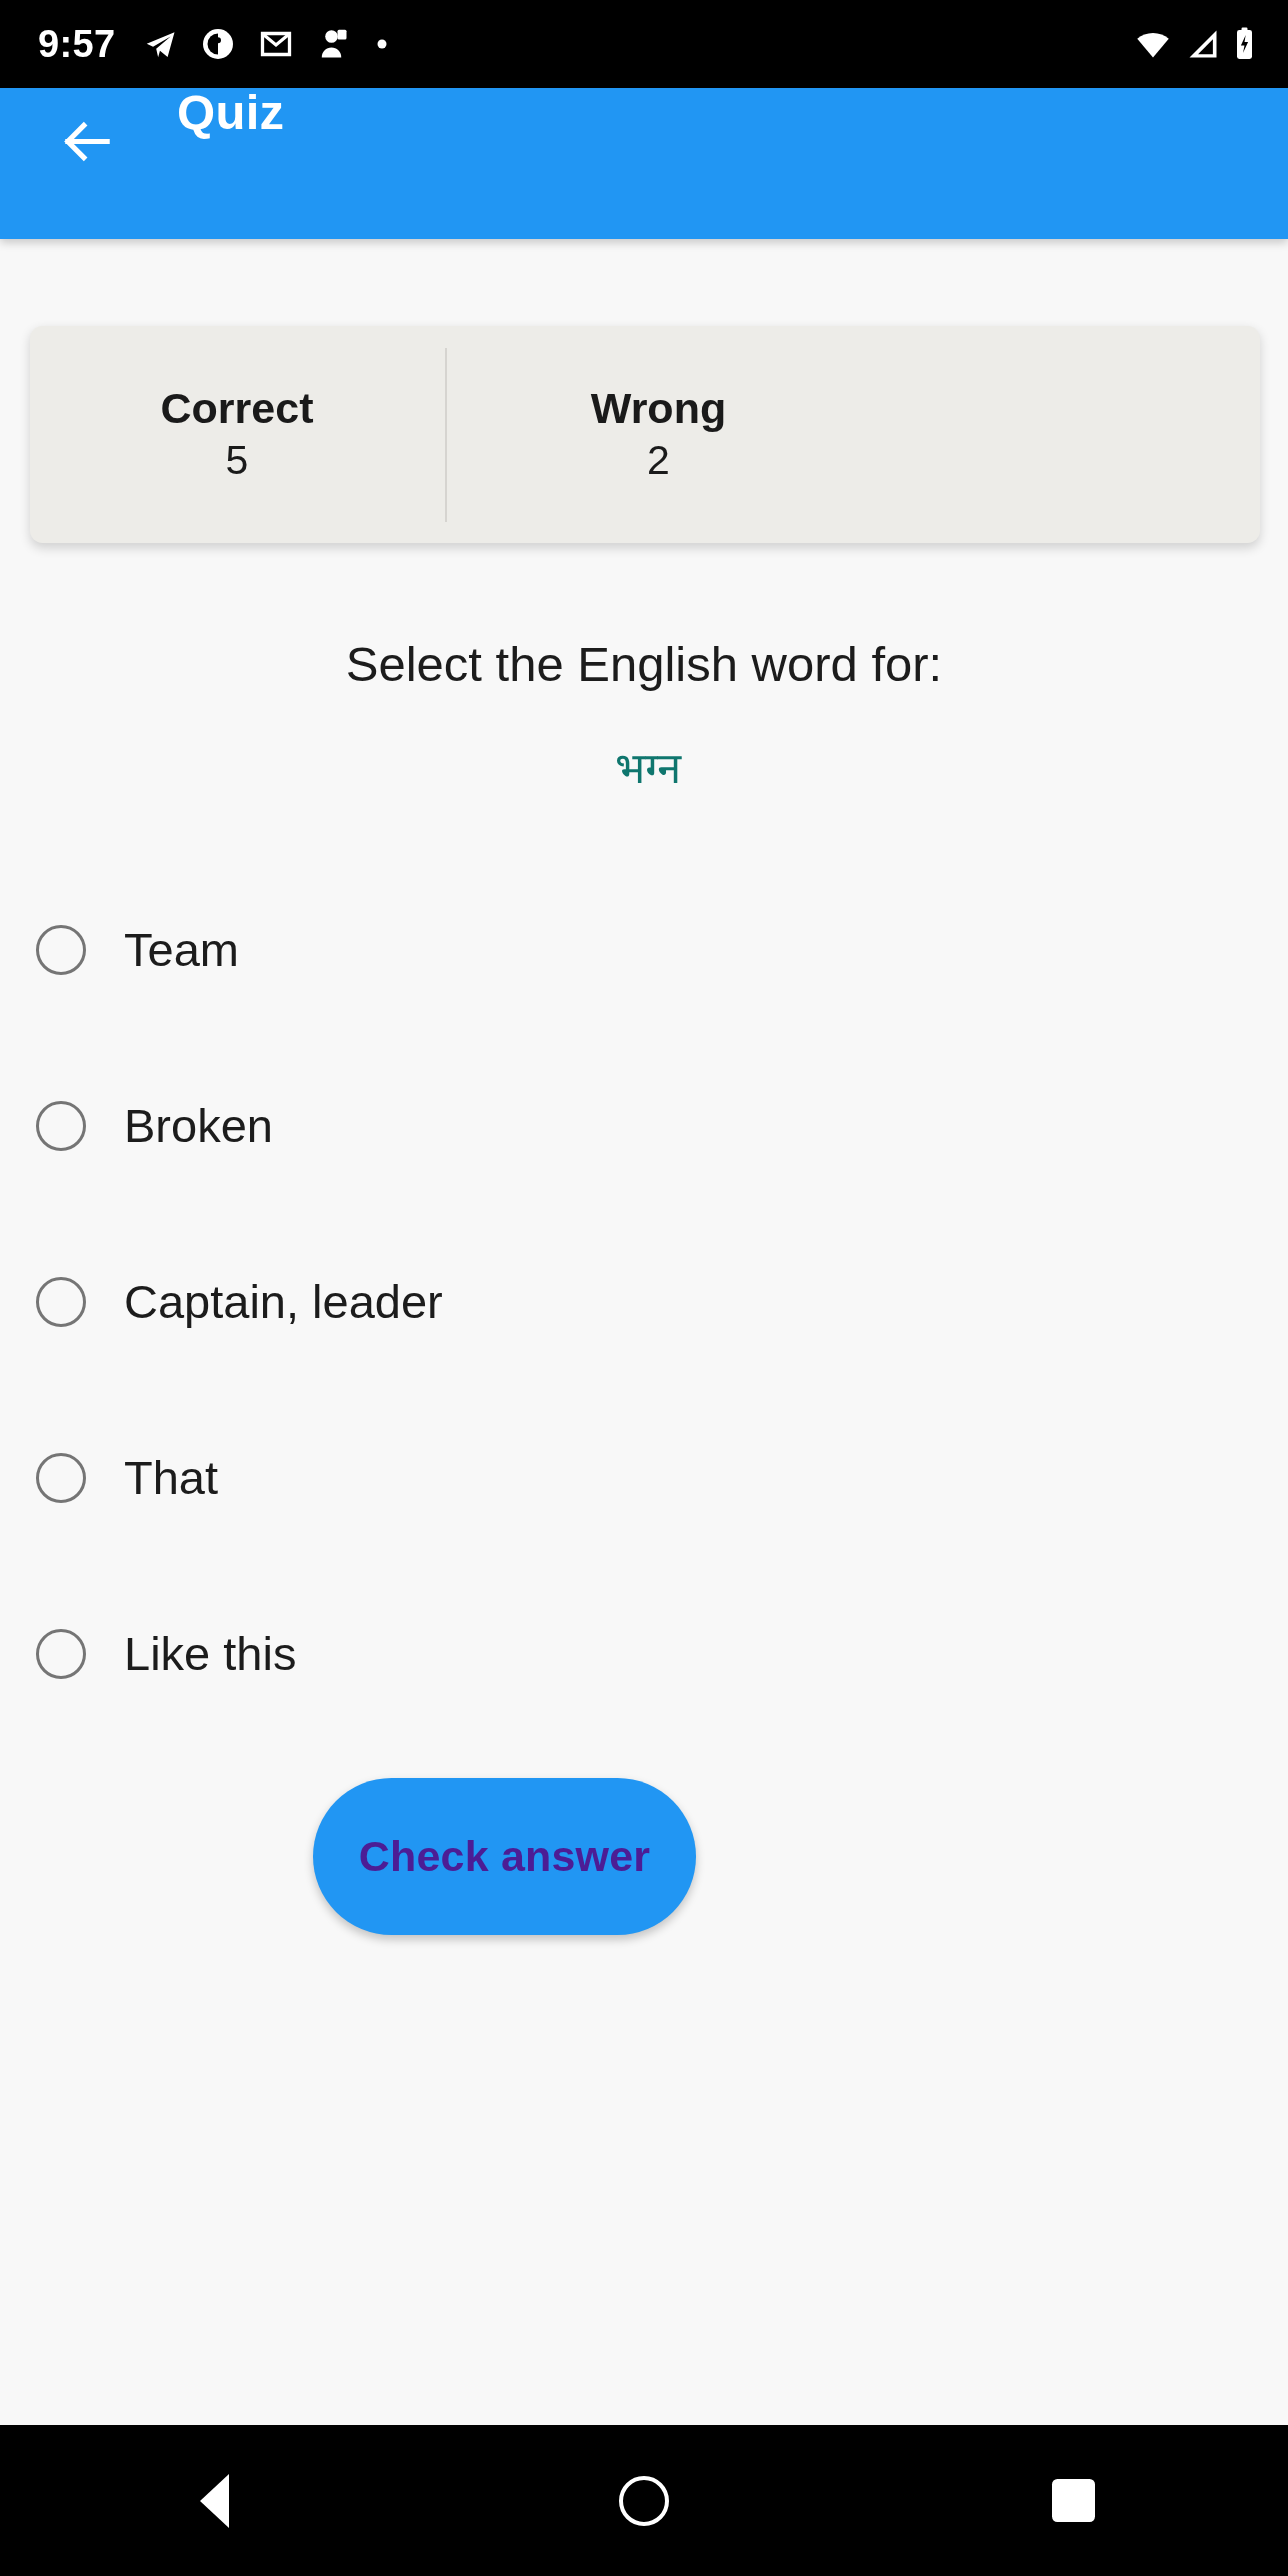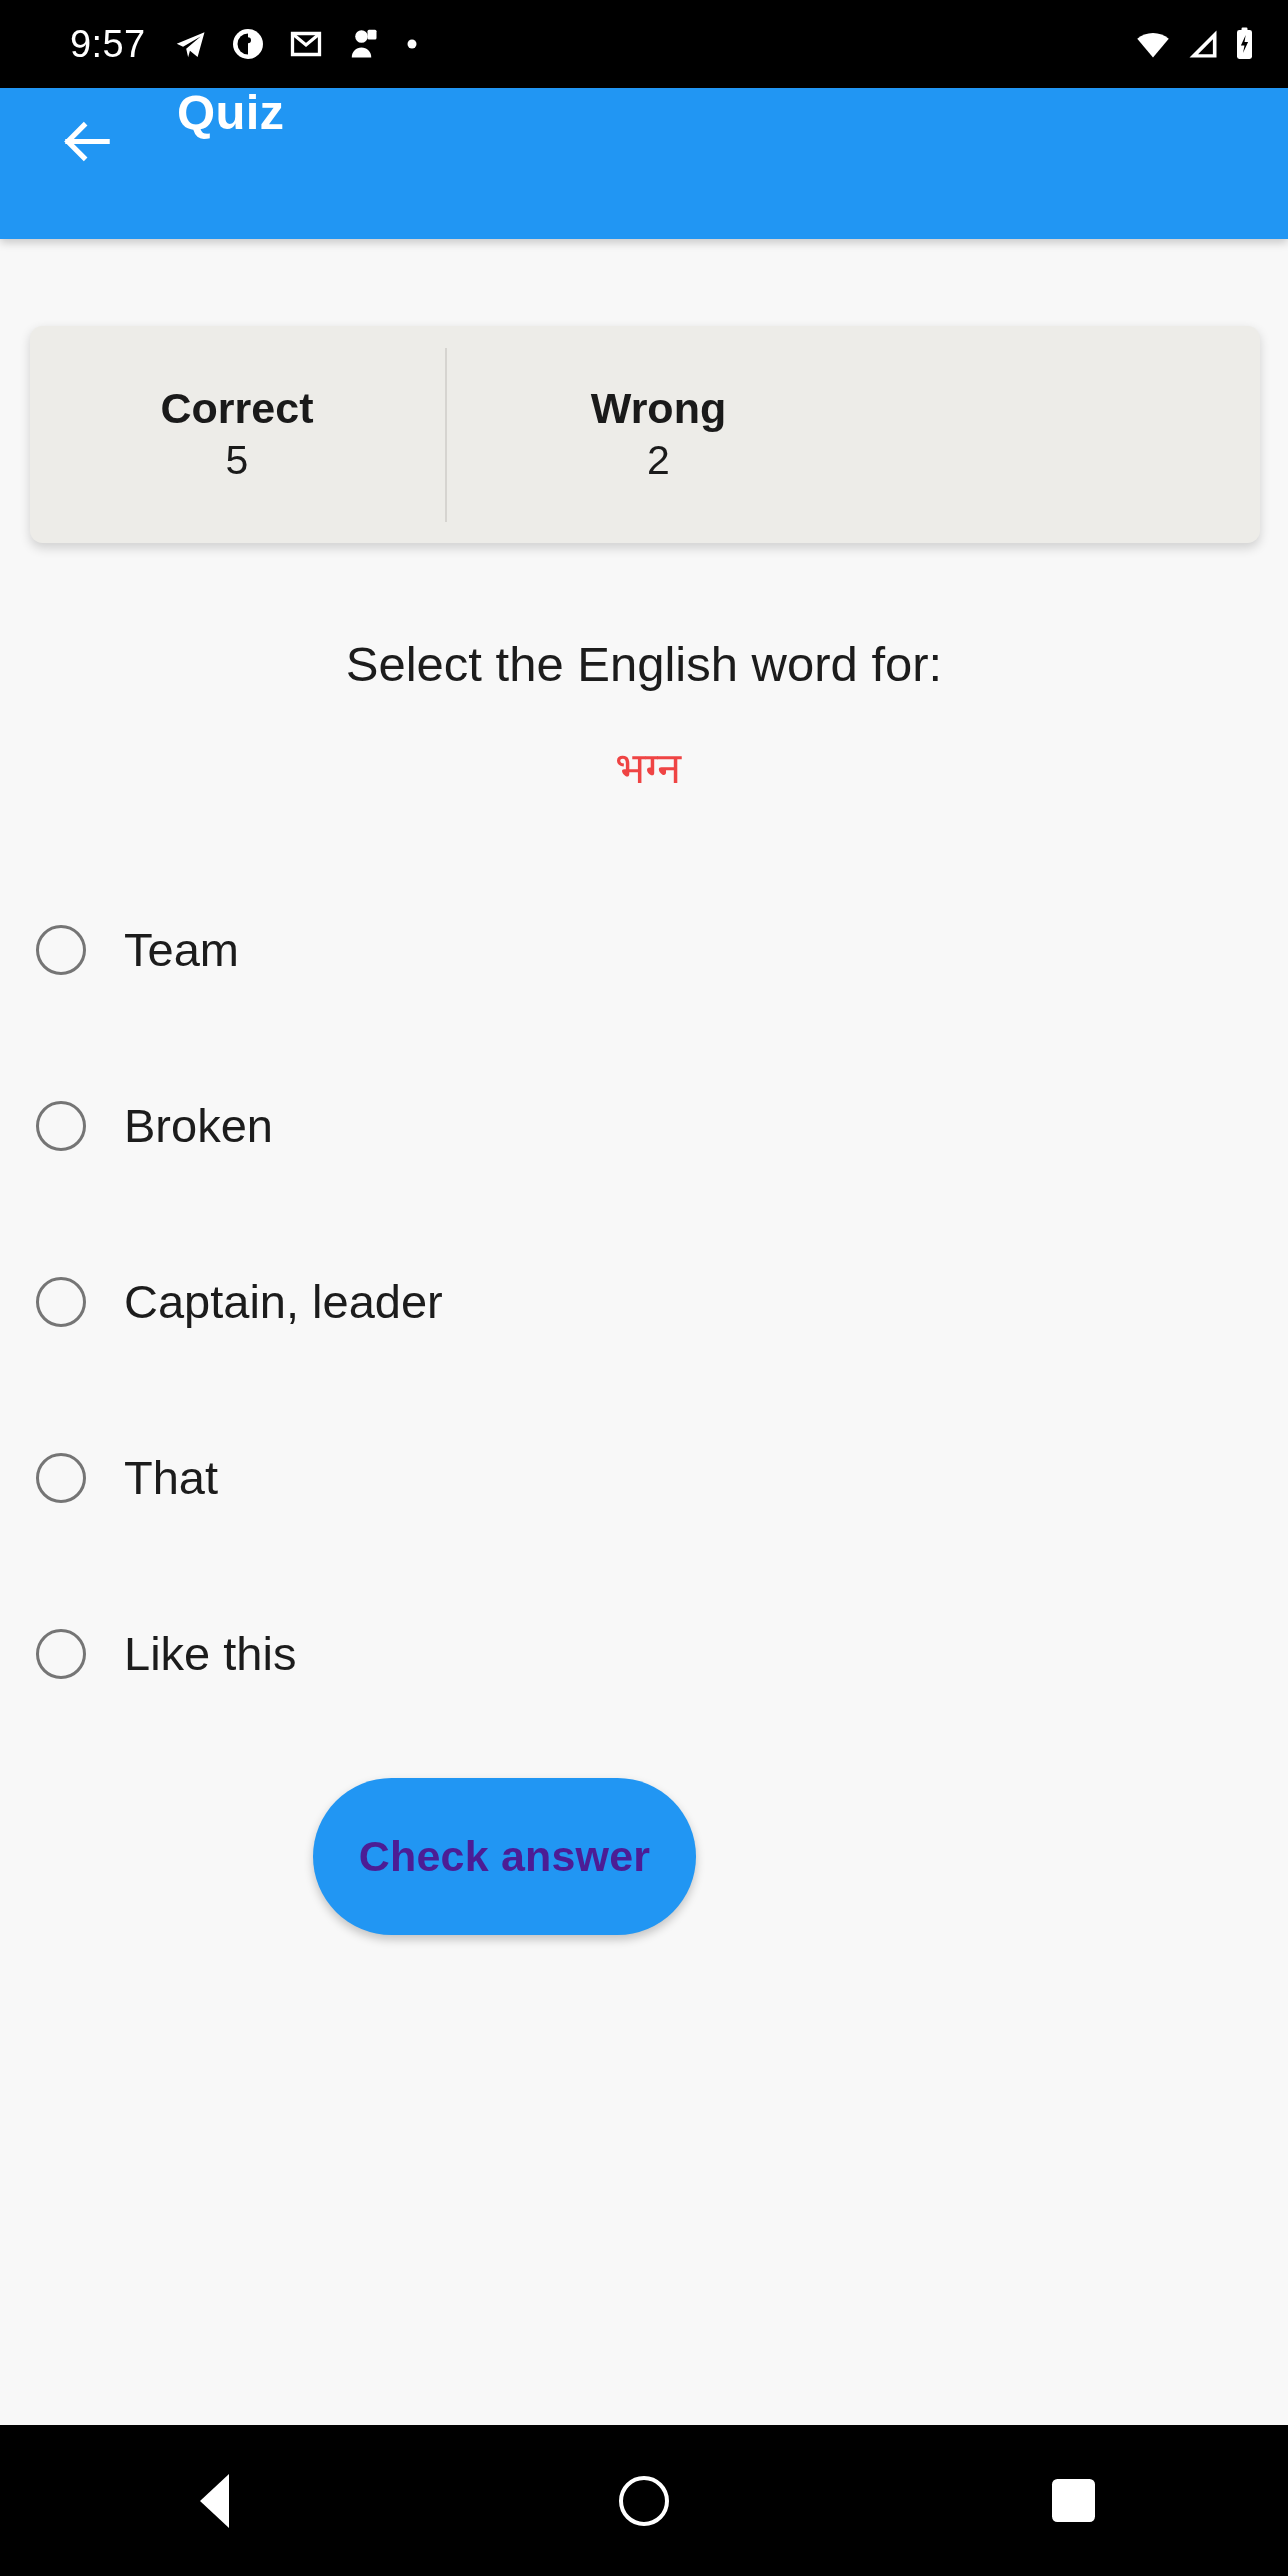--- a/index.html
+++ b/index.html
@@ -11,22 +11,22 @@
   }
   #screen { position:relative; width:1288px; height:2576px; background:#F8F8F8; }
 
   
   .status-bar{
     position:absolute; top:0; left:0; width:1288px; height:88px;
     background:#000; display:flex; align-items:center;
     padding:0 32px 0 38px;
   }
   .sb-clock{
-    color:#fff; font-size:38px; font-weight:400; letter-spacing:0.4px;
-    line-height:1; white-space:nowrap;margin-left:32px;
+    color:#fff; font-size:38px; font-weight:700; letter-spacing:0.4px;
+    line-height:1; white-space:nowrap;
   }
   .sb-left-icons{ display:flex; align-items:center; gap:21.5px; margin-left:27px; }
   .sb-spacer{ flex:1; }
   .sb-right-icons{ display:flex; align-items:center; gap:12.5px; }
   .sb-ico{ display:block; }
 
   
   .appbar{
     position:absolute; top:88px; left:0; width:1288px; height:151px;
     background:#2196F3; display:flex; align-items:flex-start;
@@ -73,21 +73,21 @@
   }
 
   
   .question-prompt{
     position:absolute; top:635px; left:0; width:1288px;
     text-align:center; font-size:49px; color:#1C1C1C; font-weight:400;
     line-height:1.2;
   }
   .question-word{
     position:absolute; top:742px; left:0; width:1288px;
-    text-align:center; font-size:43px; color:#ef4444; font-weight:400;
+    text-align:center; font-size:43px; color:#0f766e; font-weight:400;
     line-height:1.25;
     padding-left:8px;
   }
 
   
   .options{ position:absolute; top:902px; left:0; width:1064px; }
   .option-row{
     position:relative; height:95px; display:flex; align-items:center;
     padding-left:36px; cursor:pointer;
   }

